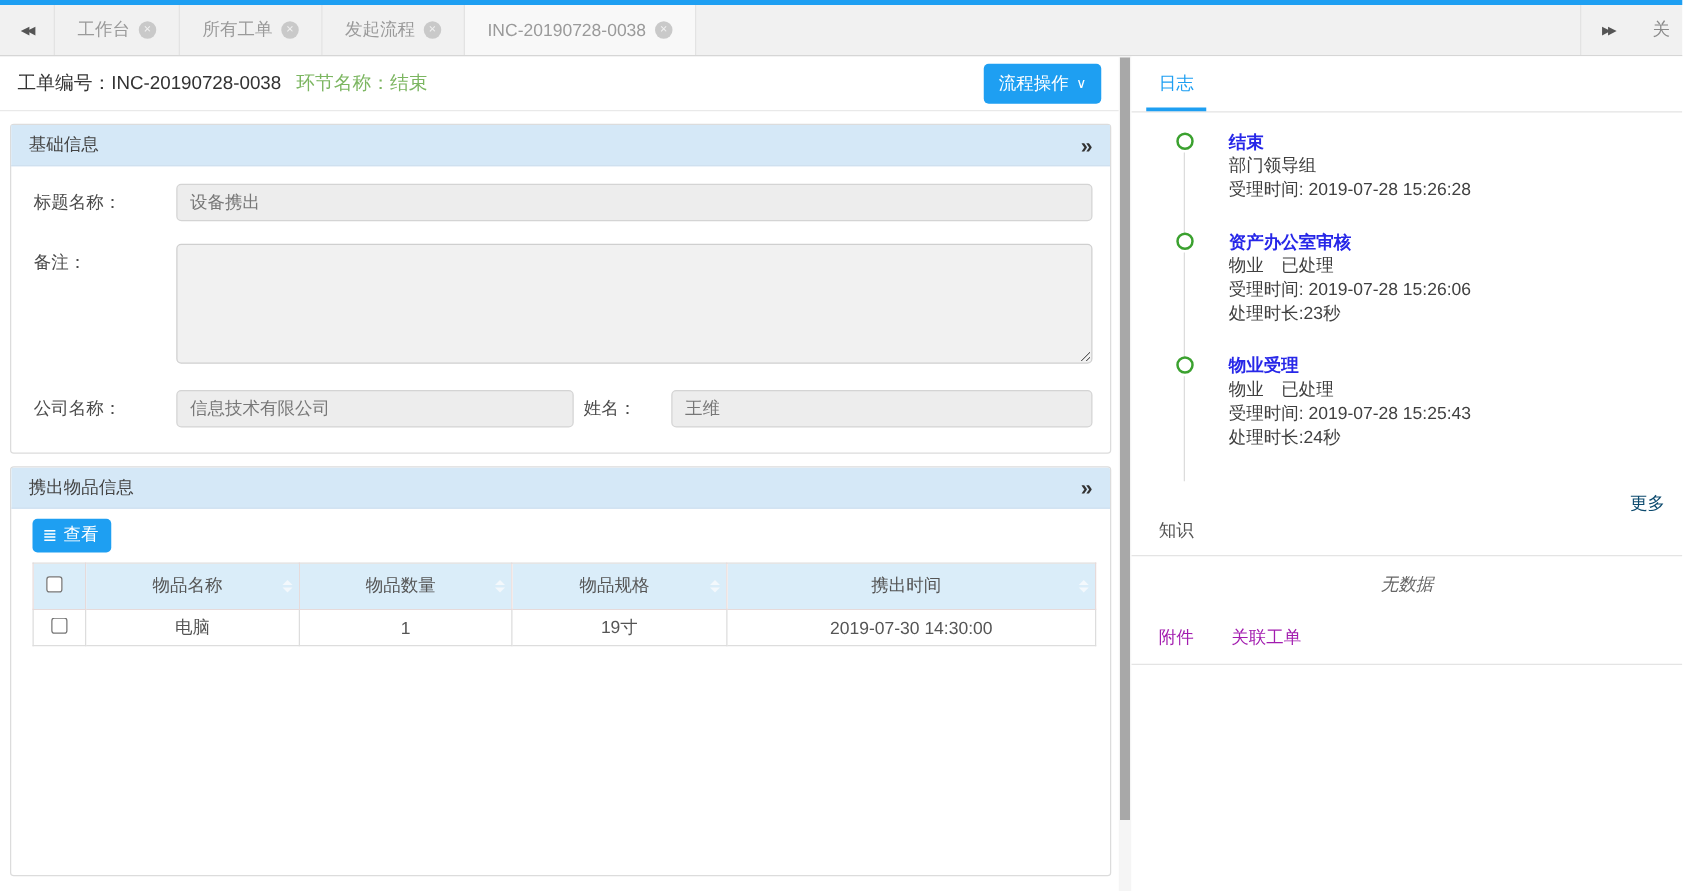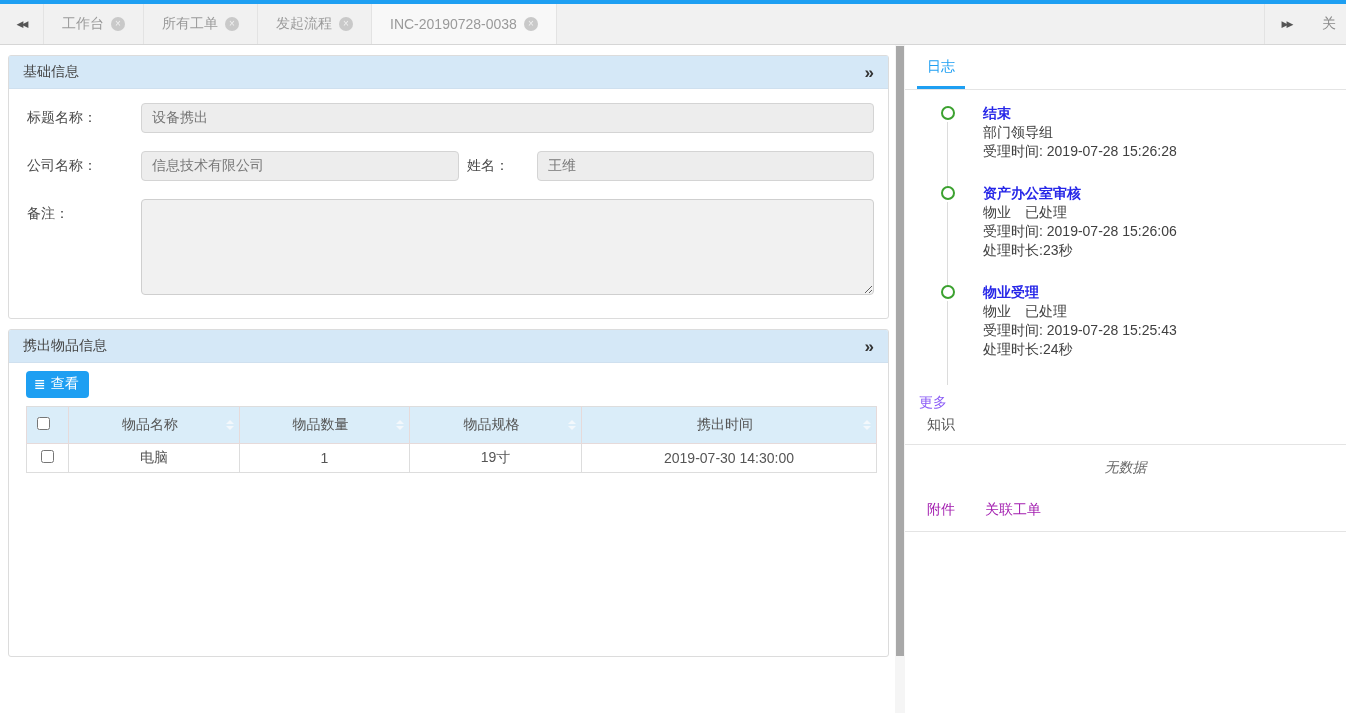--- a/index.html
+++ b/index.html
@@ -108,21 +108,21 @@
   .tl-item { position:relative; padding-left:42px; padding-bottom:23px; }
   .tl-item::before {
     content:""; position:absolute; left:6px; top:18px; bottom:-3px; width:1px; background:#dcdcdc;
   }
   .tl-dot {
     position:absolute; left:0; top:2px; width:14px; height:14px; border:2px solid #3ba12f;
     border-radius:50%; background:#fff;
   }
   .tl-title { color:#2727e8; font-weight:bold; line-height:19px; }
   .tl-line { color:#404040; line-height:19px; }
-  .more-row { text-align:left; padding:12px 14px 0; color:#8b5cf6; }
+  .more-row { text-align:right; padding:12px 14px 0; color:#0c4a6e; }
   .more-link { cursor:pointer; }
   .section-label-row { padding:4px 0 10px 22px; border-bottom:1px solid #e4e4e4; color:#555; }
   .nodata { text-align:center; color:#666; padding:14px 0 18px;font-style:italic; }
   .bottom-tabs { padding:6px 0 12px 22px; border-bottom:1px solid #e4e4e4; color:#a21caf; display:flex; gap:30px; }
   .bottom-tab { cursor:pointer; }
 </style>
 </head>
 <body>
 
 <div class="tabbar">
@@ -151,45 +151,53 @@
   </div>
   <div class="close-all">
     <span>关</span>
   </div>
 </div>
 
 <div class="main">
 
   <div class="left-col">
 
+    <div class="page-header">
+      <span class="order-no">工单编号：INC-20190728-0038</span>
+      <span class="step-name">环节名称：结束</span>
+      <button class="btn-primary">
+        <span>流程操作</span>
+        <span class="chev">∨</span>
+      </button>
+    </div>
 
     <div class="panel">
       <div class="panel-header">
         <span>基础信息</span>
         <span class="panel-collapse">»</span>
       </div>
       <div class="panel-body">
         <div class="field-row">
           <span class="f-label">标题名称：</span>
           <div class="grow">
             <input class="f-input" readonly="" value="设备携出" style="">
           </div>
         </div>
         <div class="field-row">
+          <span class="f-label">备注：</span>
+          <div class="grow">
+            <textarea class="f-area" readonly="" style=""></textarea>
+          </div>
+        </div>
+        <div class="field-row">
           <span class="f-label">公司名称：</span>
           <input class="f-input company" readonly="" value="信息技术有限公司" style="">
           <span class="f-label second">姓名：</span>
           <div class="grow">
             <input class="f-input" readonly="" value="王维" style="">
-          </div>
-        </div>
-        <div class="field-row">
-          <span class="f-label">备注：</span>
-          <div class="grow">
-            <textarea class="f-area" readonly="" style=""></textarea>
           </div>
         </div>
       </div>
     </div>
 
     <div class="panel items">
       <div class="panel-header">
         <span>携出物品信息</span>
         <span class="panel-collapse">»</span>
       </div>

